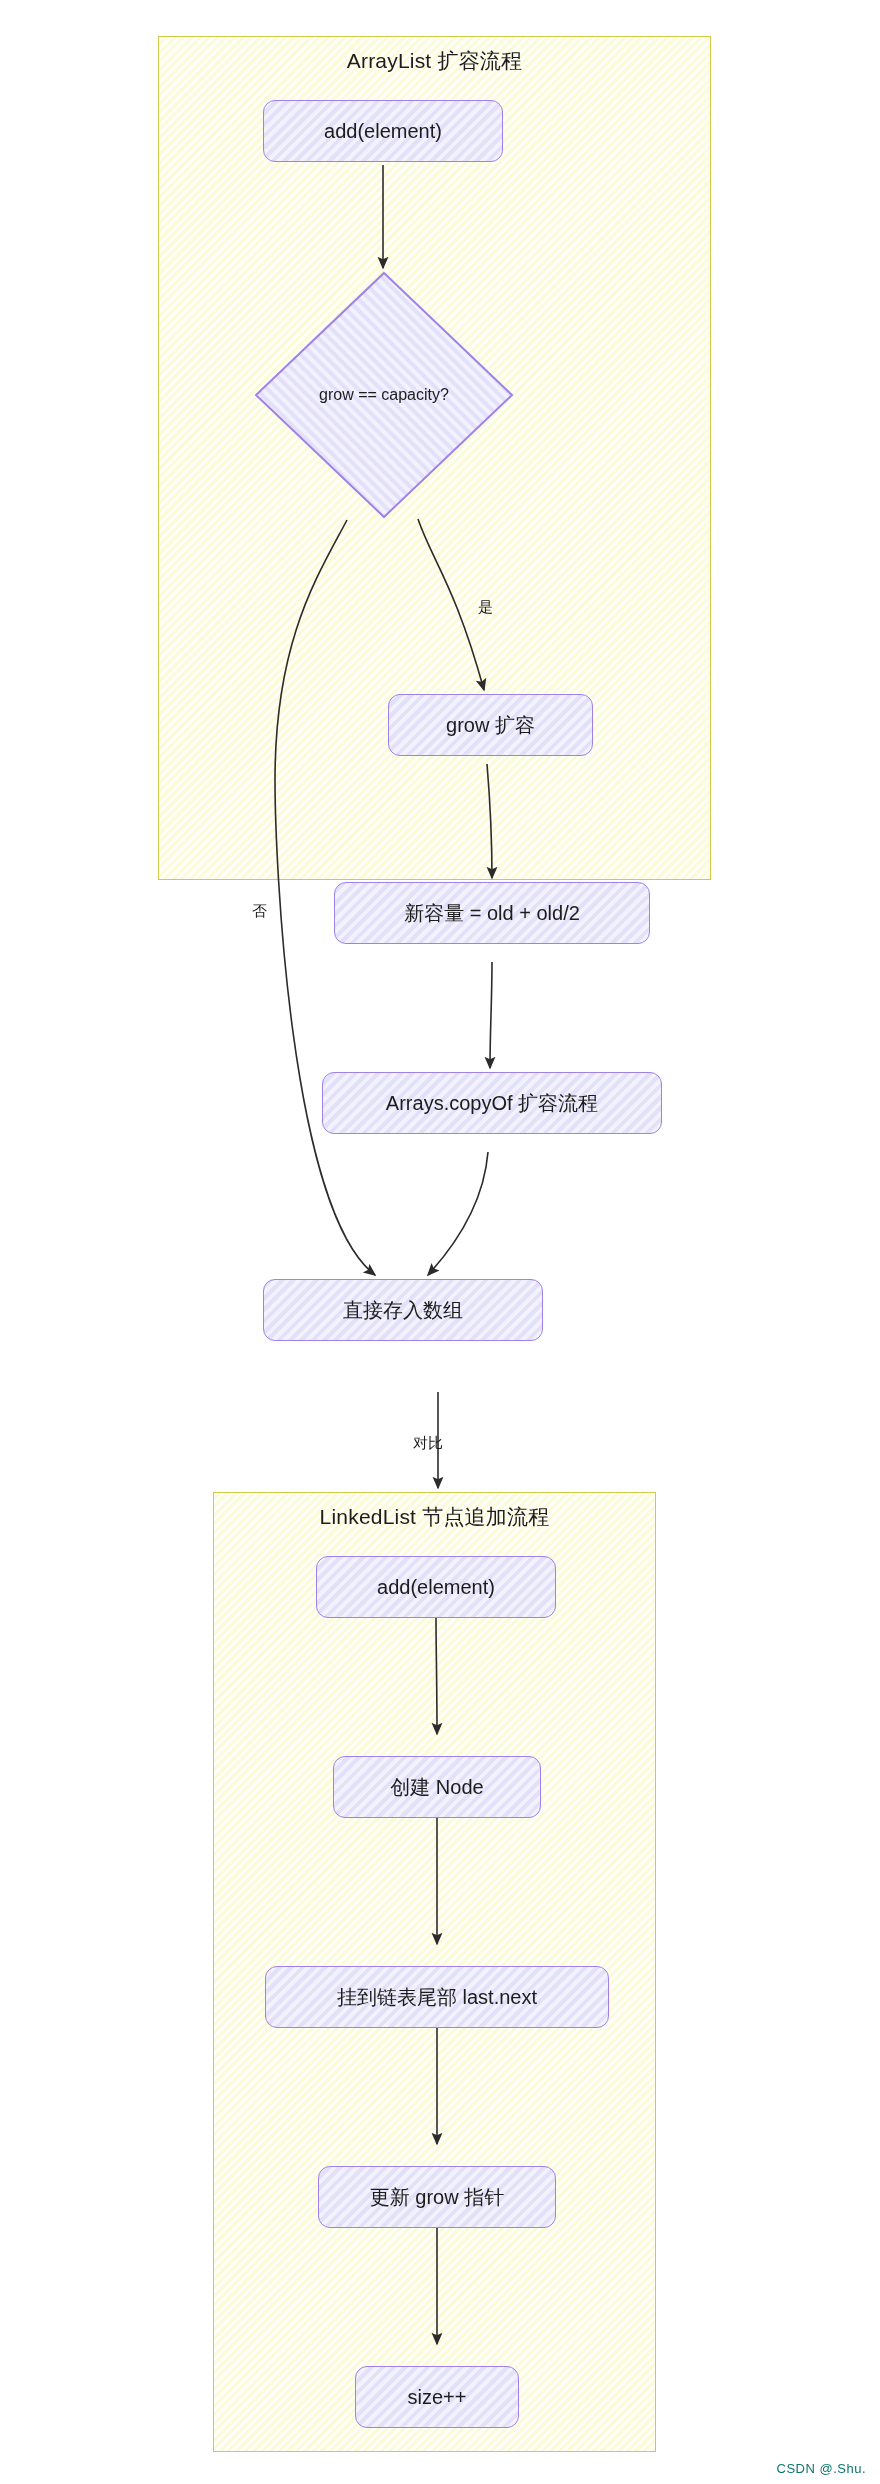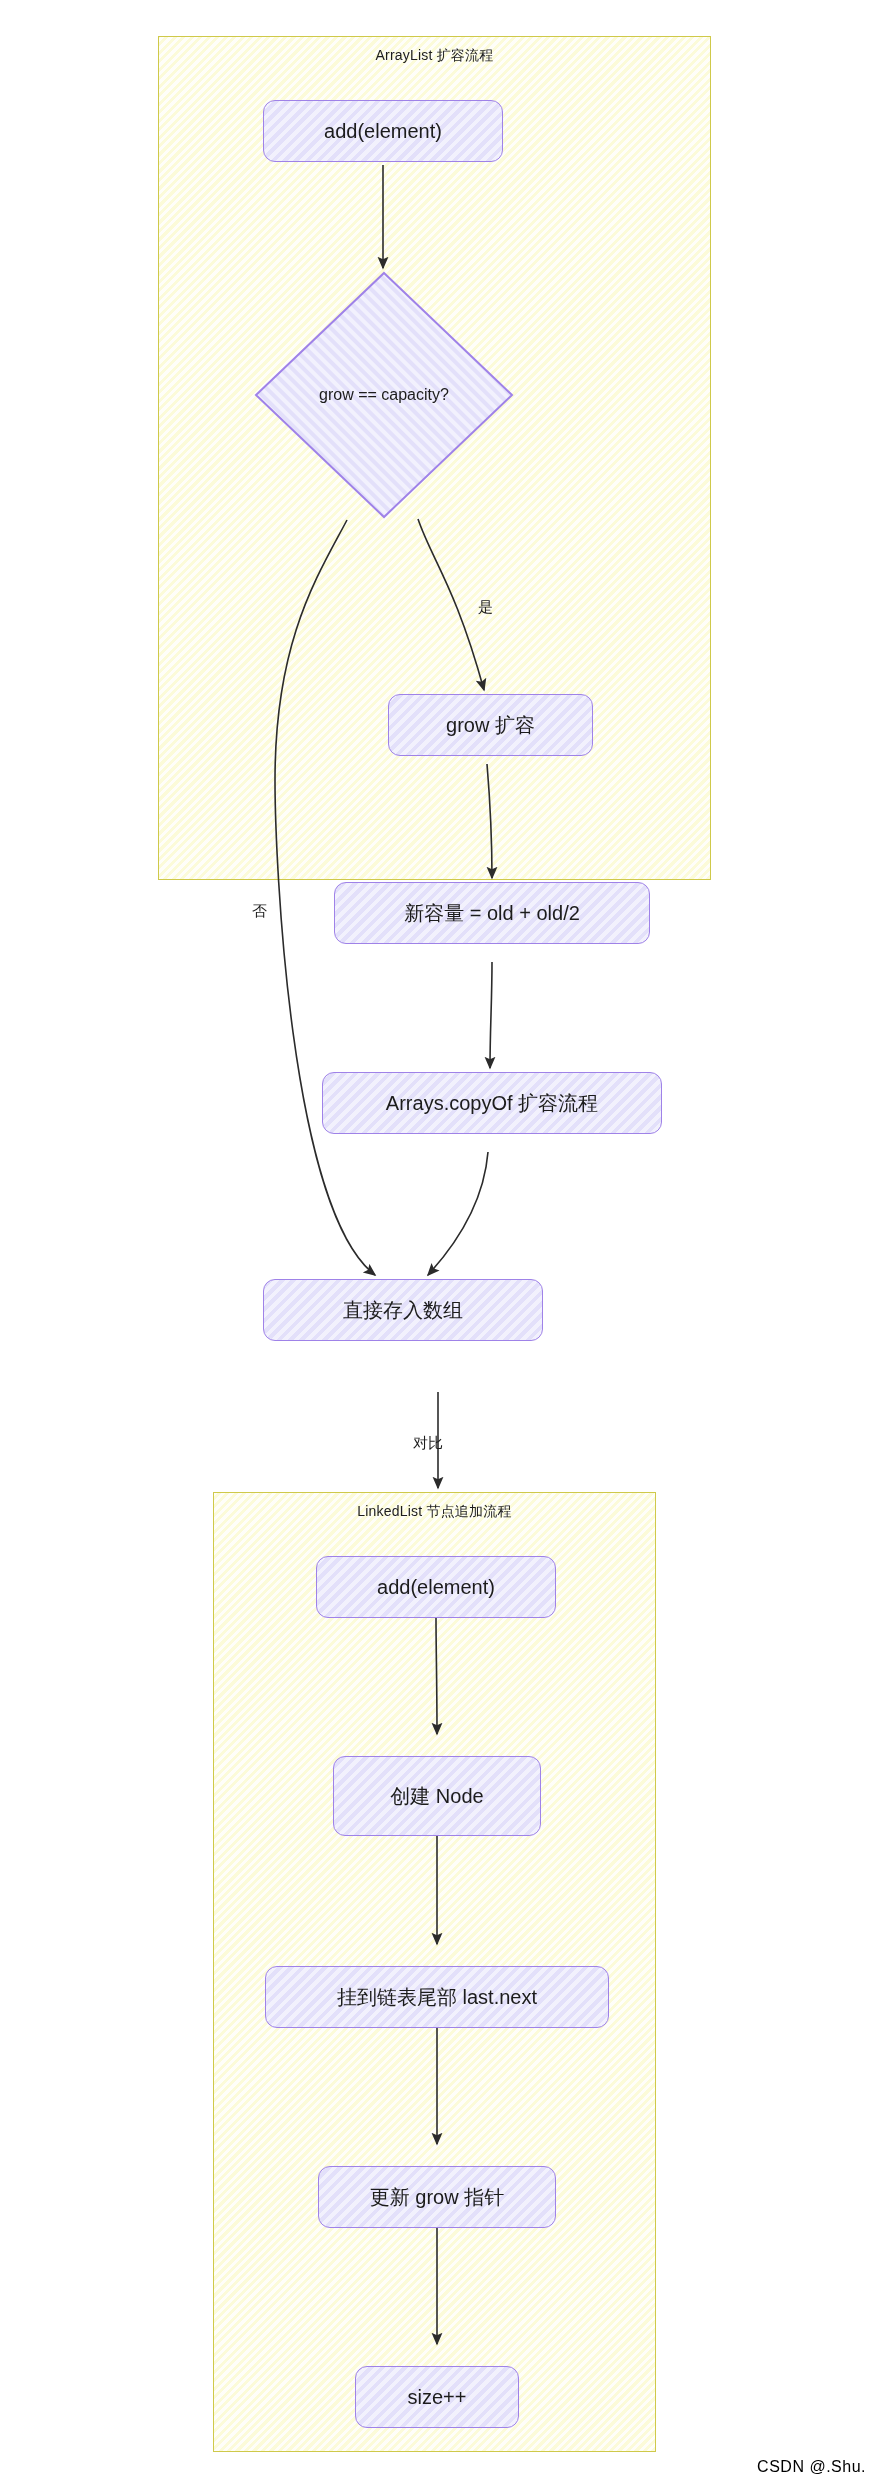--- a/index.html
+++ b/index.html
@@ -34,21 +34,21 @@
         rgba(255,255,255,0.0) 3px,
         rgba(255,255,255,0.85) 3px,
         rgba(255,255,255,0.85) 6px);
   }
   .subgraph-title {
     position: absolute;
     left: 0;
     right: 0;
     top: 10px;
     text-align: center;
-    font-size: 14px;
+    font-size: 21px;
     color: #1d1d1d;
     letter-spacing: 0.2px;
     white-space: nowrap;
   }
 
   
   .node {
     position: absolute;
     box-sizing: border-box;
     border: 1.6px solid #9f82e8;
@@ -97,22 +97,22 @@
     color: #1c1c1c;
     white-space: nowrap;
     background: transparent;
   }
 
   
   .watermark {
     position: absolute;
     right: 14px;
     bottom: 8px;
-    font-size: 16px;
-    color: #000000;
+    font-size: 13px;
+    color: #0f766e;
     letter-spacing: 0.5px;
     white-space: nowrap;
     margin-left: 46px;
   }
 
   svg.edges {
     position: absolute;
     left: 0; top: 0;
     width: 880px;
     height: 2484px;
@@ -197,21 +197,21 @@
 
   <div class="edge-label" style="left:478px; top:598px;">是</div>
   <div class="edge-label" style="left:252px; top:902px;">否</div>
 
   <div class="edge-label" style="left:413px; top:1434px;">对比</div>
 
   <div class="node" id="n-ll-add" style="left:316px; top:1556px; width:240px; height:62px;">
     <span>add(element)</span>
   </div>
 
-  <div class="node" id="n-ll-node" style="left:333px; top:1756px; width:208px; height:80px;">
+  <div class="node" id="n-ll-node" style="left:333px; top:1756px; width:208px; height:62px;">
     <span>创建 Node</span>
   </div>
 
   <div class="node" id="n-ll-next" style="left:265px; top:1966px; width:344px; height:62px;text-align:right;">
     <span>挂到链表尾部 last.next</span>
   </div>
 
   <div class="node" id="n-ll-last" style="left:318px; top:2166px; width:238px; height:62px;">
     <span>更新 grow 指针</span>
   </div>

